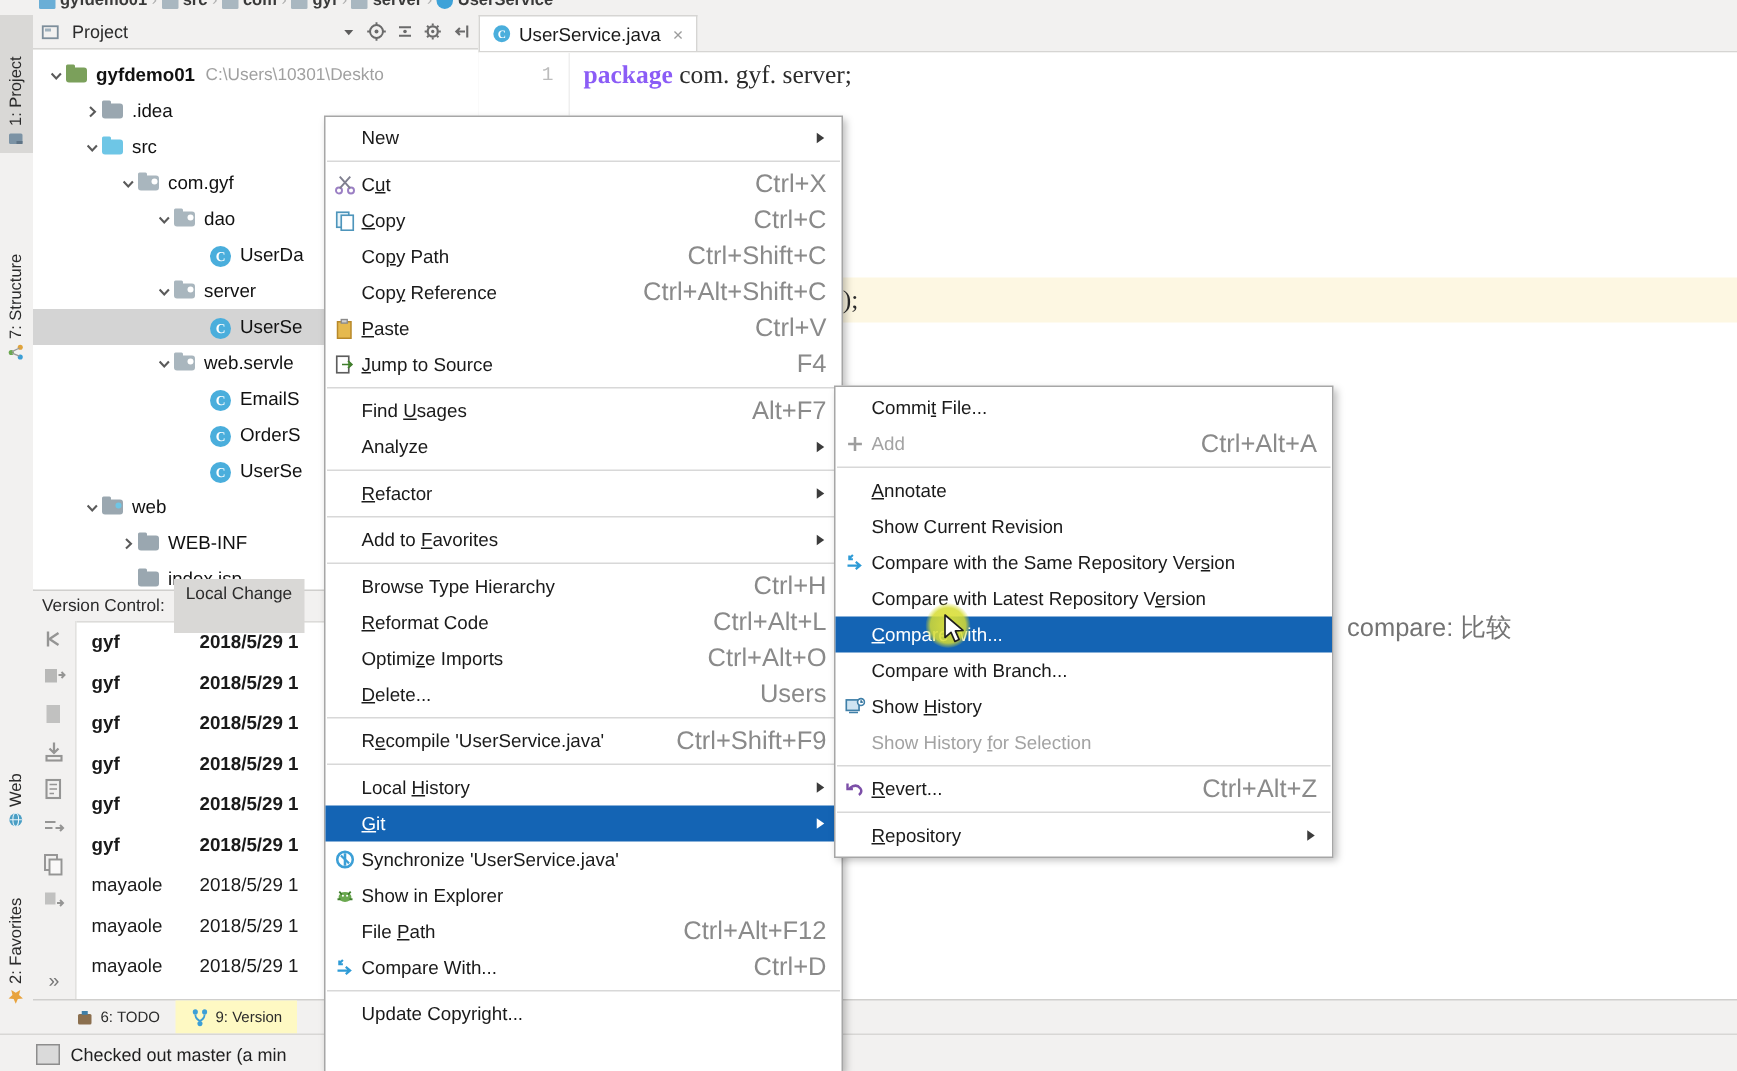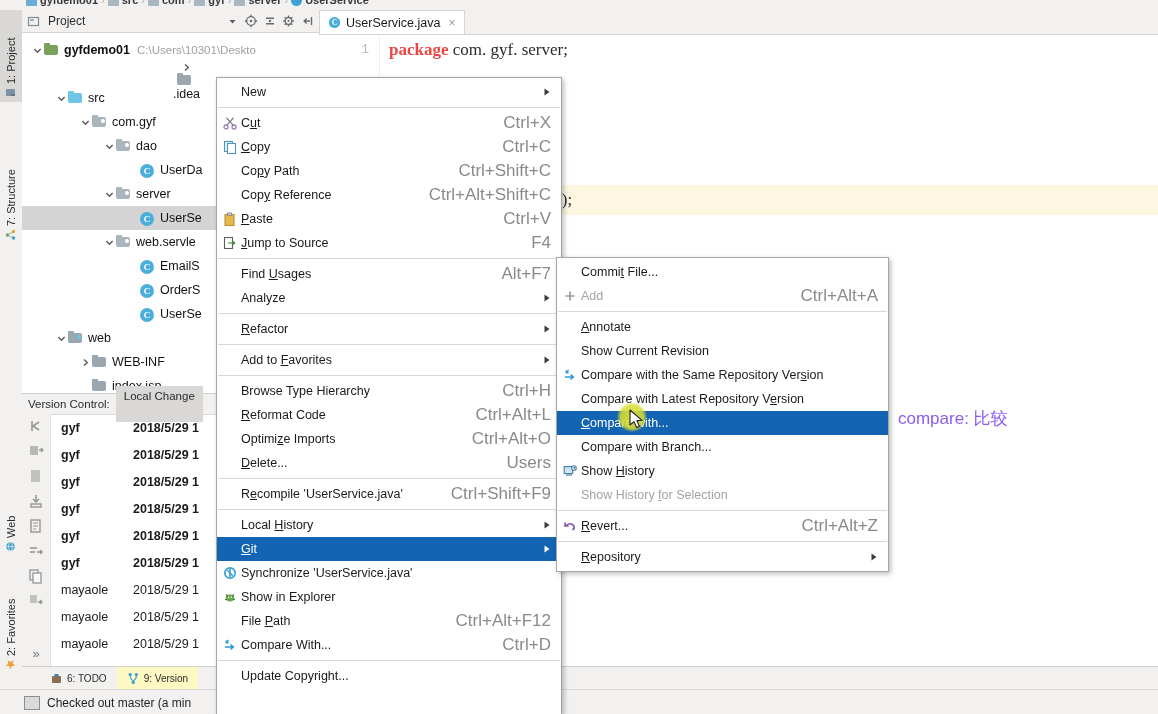--- a/index.html
+++ b/index.html
@@ -162,28 +162,28 @@
     background: #ffffff; border-right: 1px solid #efefef;
   }
   .gline { text-align:right; padding-right:10px; color:#bcbcbc; font-size:13px;
            font-family:"Liberation Mono", monospace; height: 30px; line-height: 30px;}
   .code {
     position:absolute; left:60px; top:0; right:0;
     font-family:"Liberation Serif", serif; font-size:17px;
   }
   .cl { height: 30px; line-height: 30px; white-space: pre; padding-left: 10px; }
   .cl.hl { background: #fdf7e2; }
-  .kw { color:#ef4444; font-weight:bold;margin-top:41px; }
+  .kw { color:#8b5cf6; font-weight:bold;margin-top:41px; }
   .str { color:#008000; }
   .ital { font-style: italic; color:#2b2b2b;}
   .plain { color: #2b2b2b; }
 
   .annotation {
     position:absolute; left: 898px; top: 407px;
-    color: #8b5cf6; font-size: 17px;
+    color: #737373; font-size: 17px;
     font-family: "Liberation Sans", sans-serif;
     white-space: nowrap;
   }
 
   
   .menu {
     position: absolute; background: #ffffff;
     border: 1px solid #a6a6a6; box-shadow: 2px 2px 5px rgba(0,0,0,.26);
     padding: 2px 0; font-size: 12.5px; z-index: 50;
   }
@@ -337,21 +337,21 @@
         <div class="tnode" style="padding-left: 8px;">
           <span class="tw">
             <svg width="11" height="11" viewBox="0 0 11 11">
               <path d="M2.4 4L5.5 7.3L8.6 4" fill="none" stroke="#5a5a5a" stroke-width="1.4"></path>
             </svg>
           </span>
           <span class="ticon"><span class="fi mod"></span></span>
           <span class="tlabel bold">gyfdemo01</span>
           <span class="tpath">C:\Users\10301\Deskto</span>
         </div>
-        <div class="tnode" style="padding-left: 32px; flex-direction: column;">
+        <div class="tnode" style="padding-left: 32px;">
           <span class="tw">
             <svg width="11" height="11" viewBox="0 0 11 11">
               <path d="M4 2.4L7.3 5.5L4 8.6" fill="none" stroke="#5a5a5a" stroke-width="1.4"></path>
             </svg>
           </span>
           <span class="ticon"><span class="fi"></span></span>
           <span class="tlabel">.idea</span>
         </div>
         <div class="tnode" style="padding-left: 32px;">
           <span class="tw">

